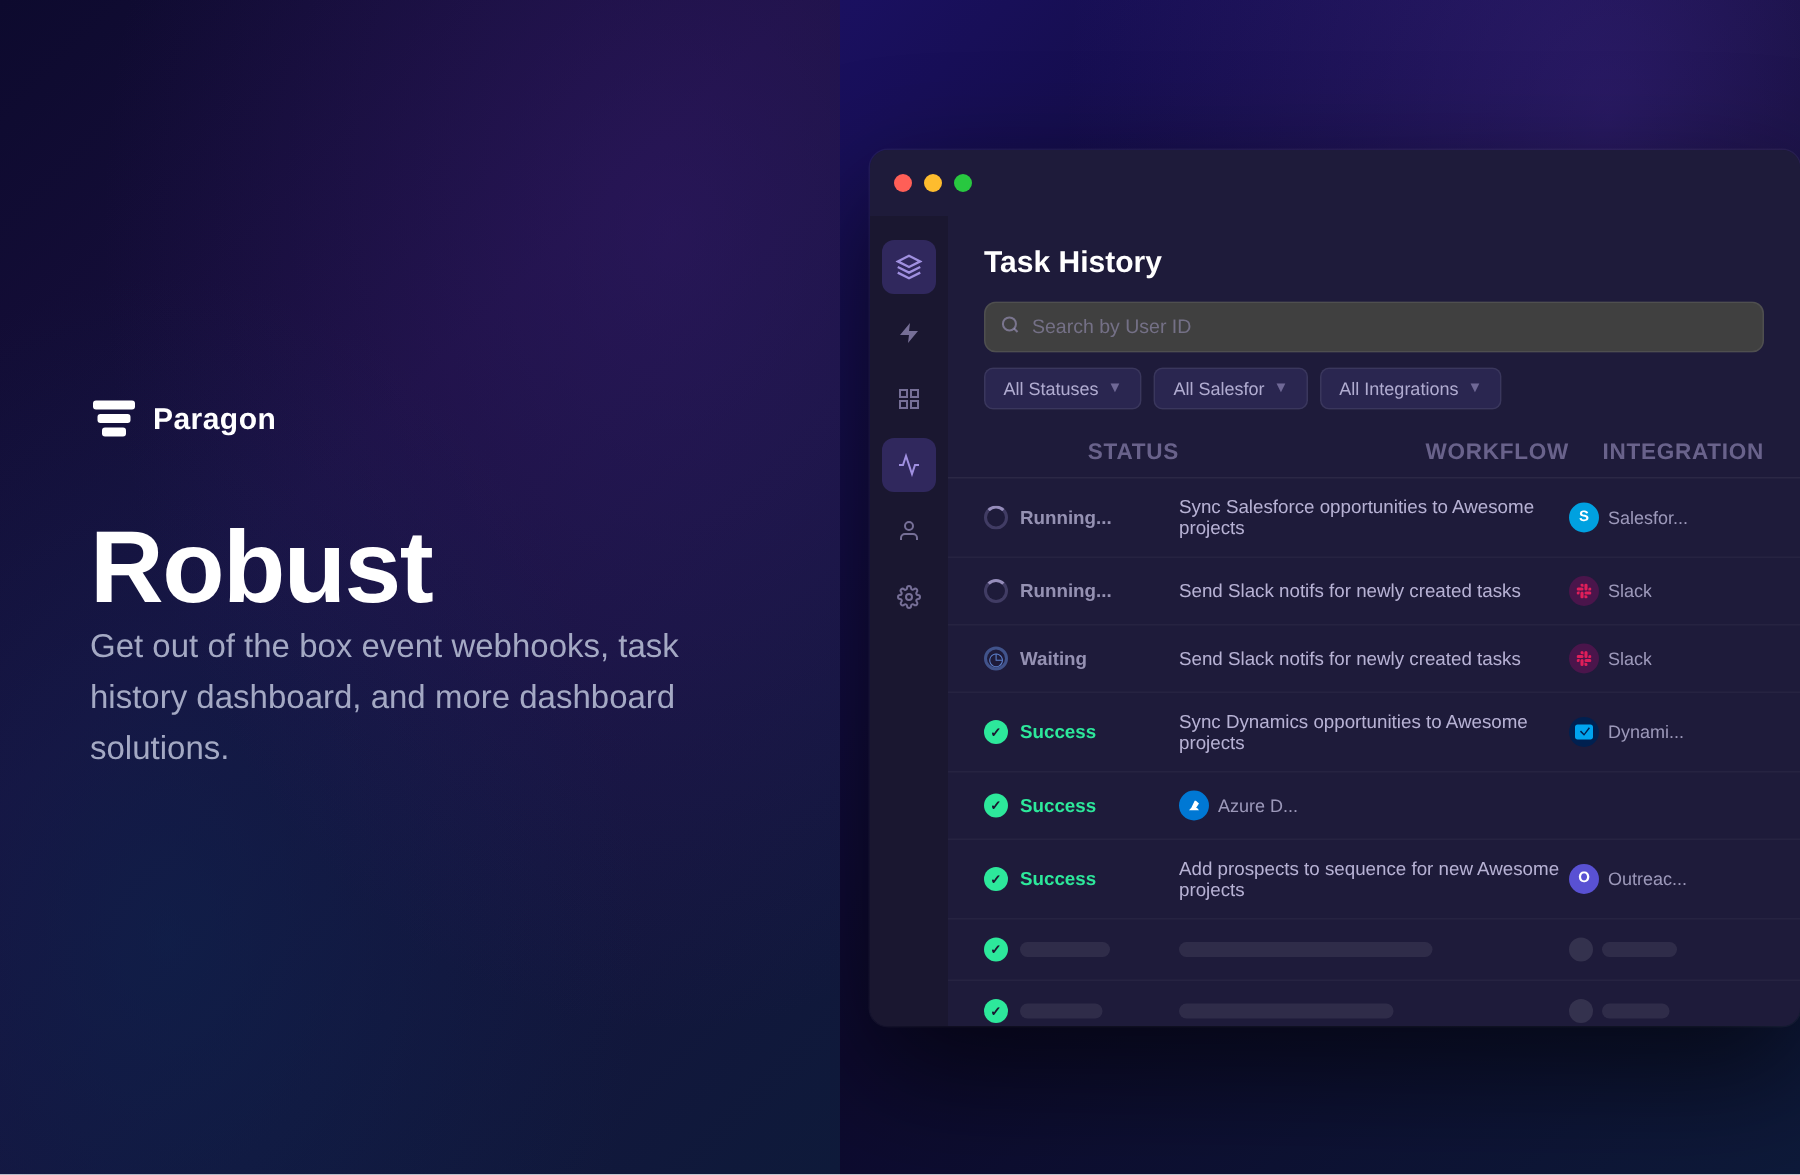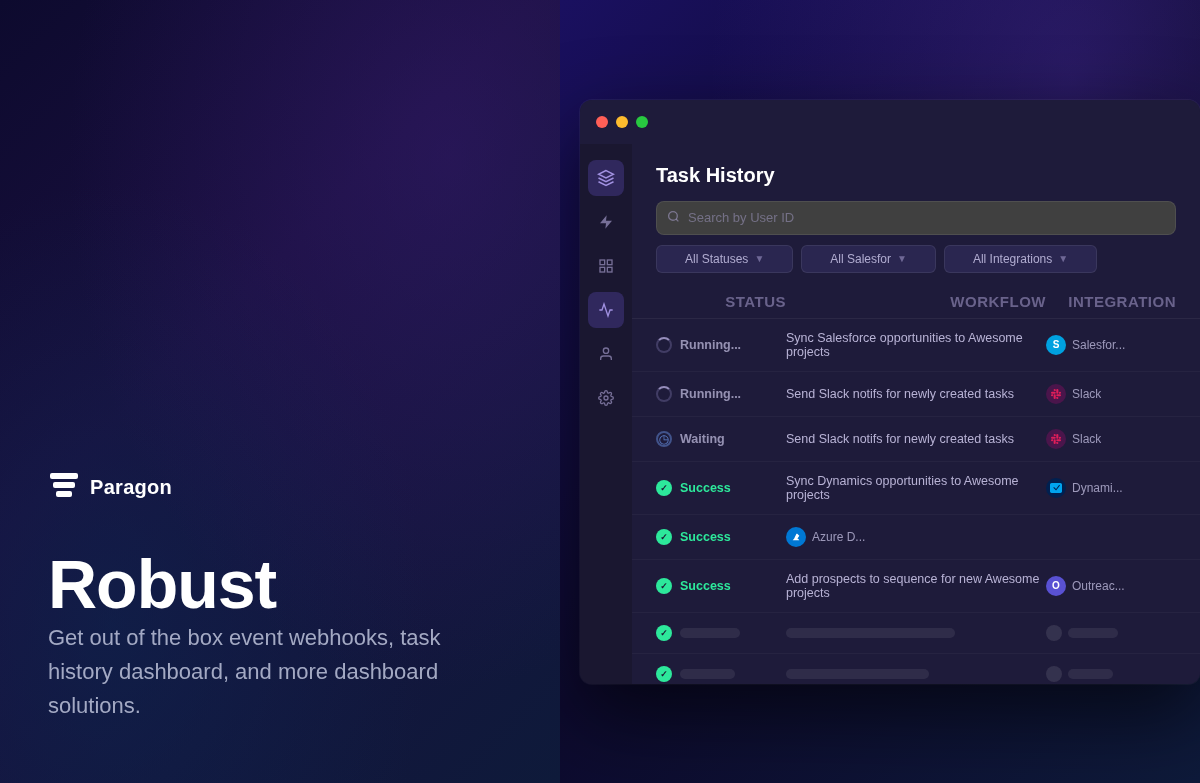--- a/index.html
+++ b/index.html
@@ -12,22 +12,22 @@
       position: relative;
     }
 
     
     .left-panel {
       width: 560px;
       height: 783px;
       background: linear-gradient(135deg, #0d0a2e 0%, #1a1040 40%, #0e1a3a 100%);
       display: flex;
       flex-direction: column;
-      justify-content: flex-end;
-      padding: 60px 48px;
+      justify-content: center;
+      padding: 60px 60px;
       position: relative;
       flex-shrink: 0;
     }
 
     .left-panel::before {
       content: '';
       position: absolute;
       top: 0; right: 0; bottom: 0; left: 0;
       background: radial-gradient(ellipse at 80% 20%, rgba(60, 30, 120, 0.4) 0%, transparent 60%),
                   radial-gradient(ellipse at 20% 80%, rgba(10, 40, 80, 0.5) 0%, transparent 50%);
@@ -240,21 +240,21 @@
     .filter-row {
       display: flex;
       gap: 8px;
       flex-wrap: nowrap;
     }
 
     .filter-dropdown {
       background: #2a2650;
       border: 1px solid rgba(255,255,255,0.08);
       border-radius: 6px;
-      padding: 6px 28px;
+      padding: 6px 12px;
       display: flex;
       align-items: center;
       gap: 6px;
       cursor: pointer;
       color: rgba(200, 195, 230, 0.85);
       font-size: 12px;
     }
 
     .filter-dropdown .chevron {
       color: rgba(180, 170, 220, 0.5);

